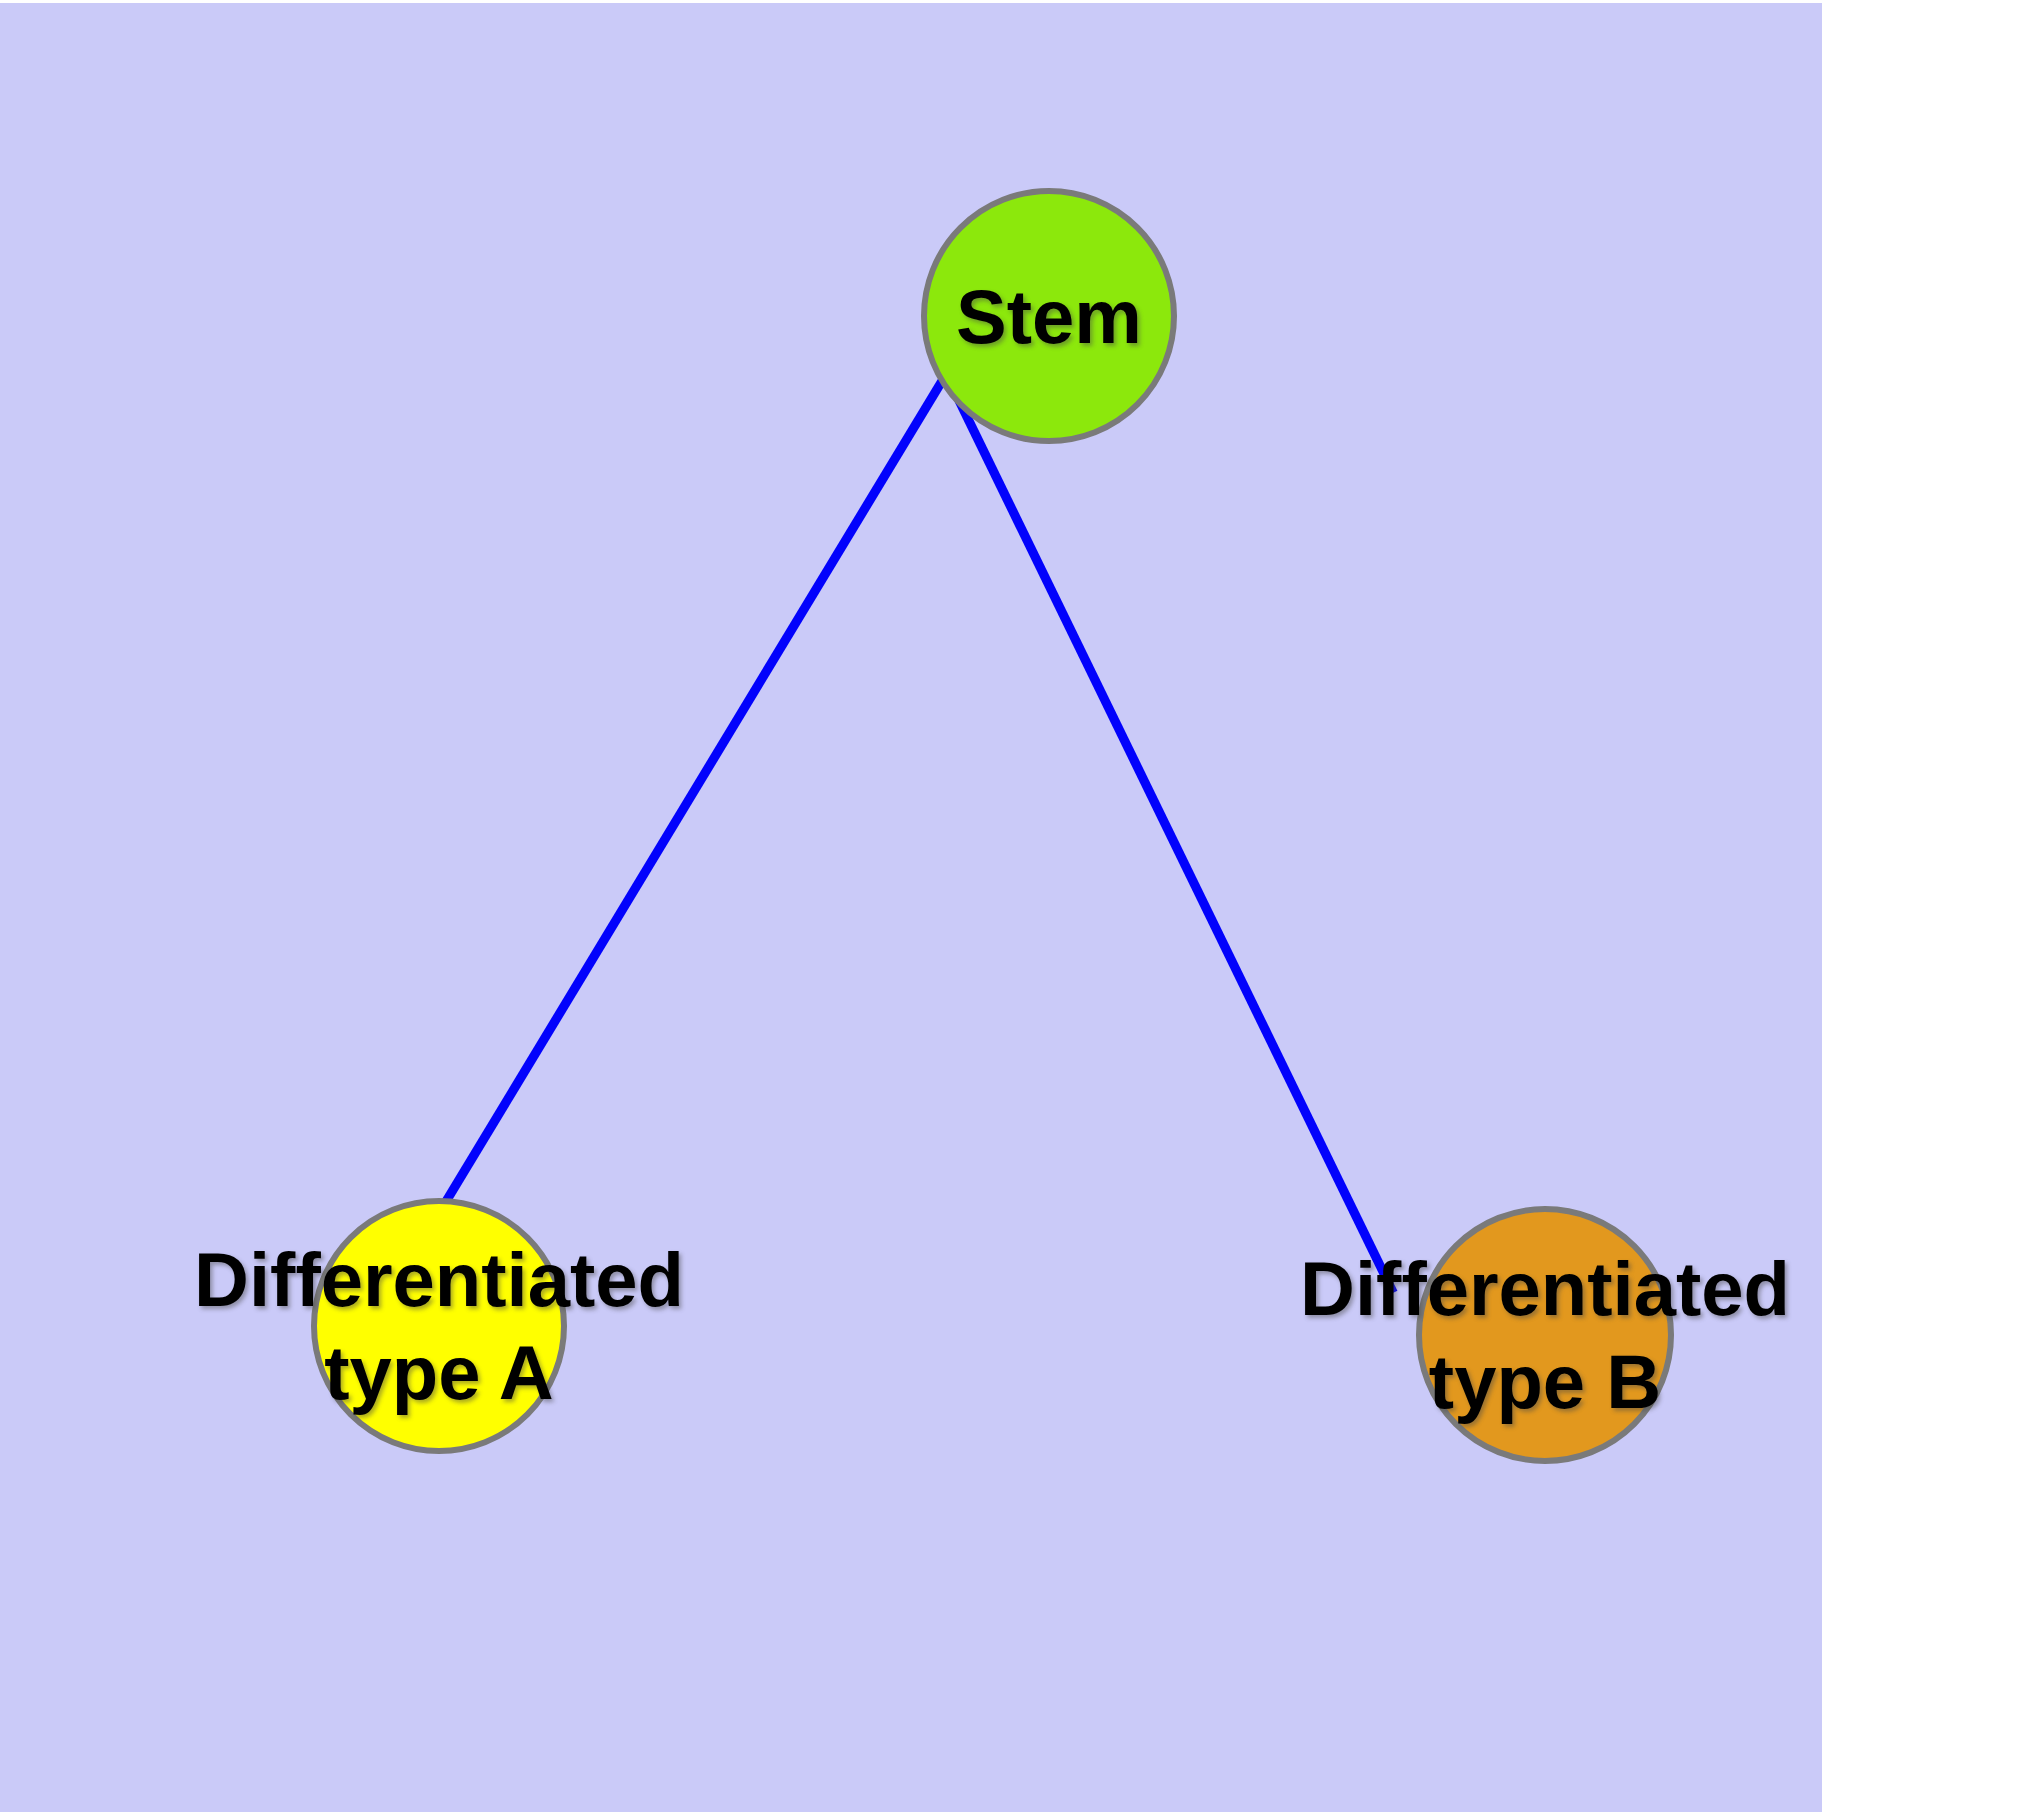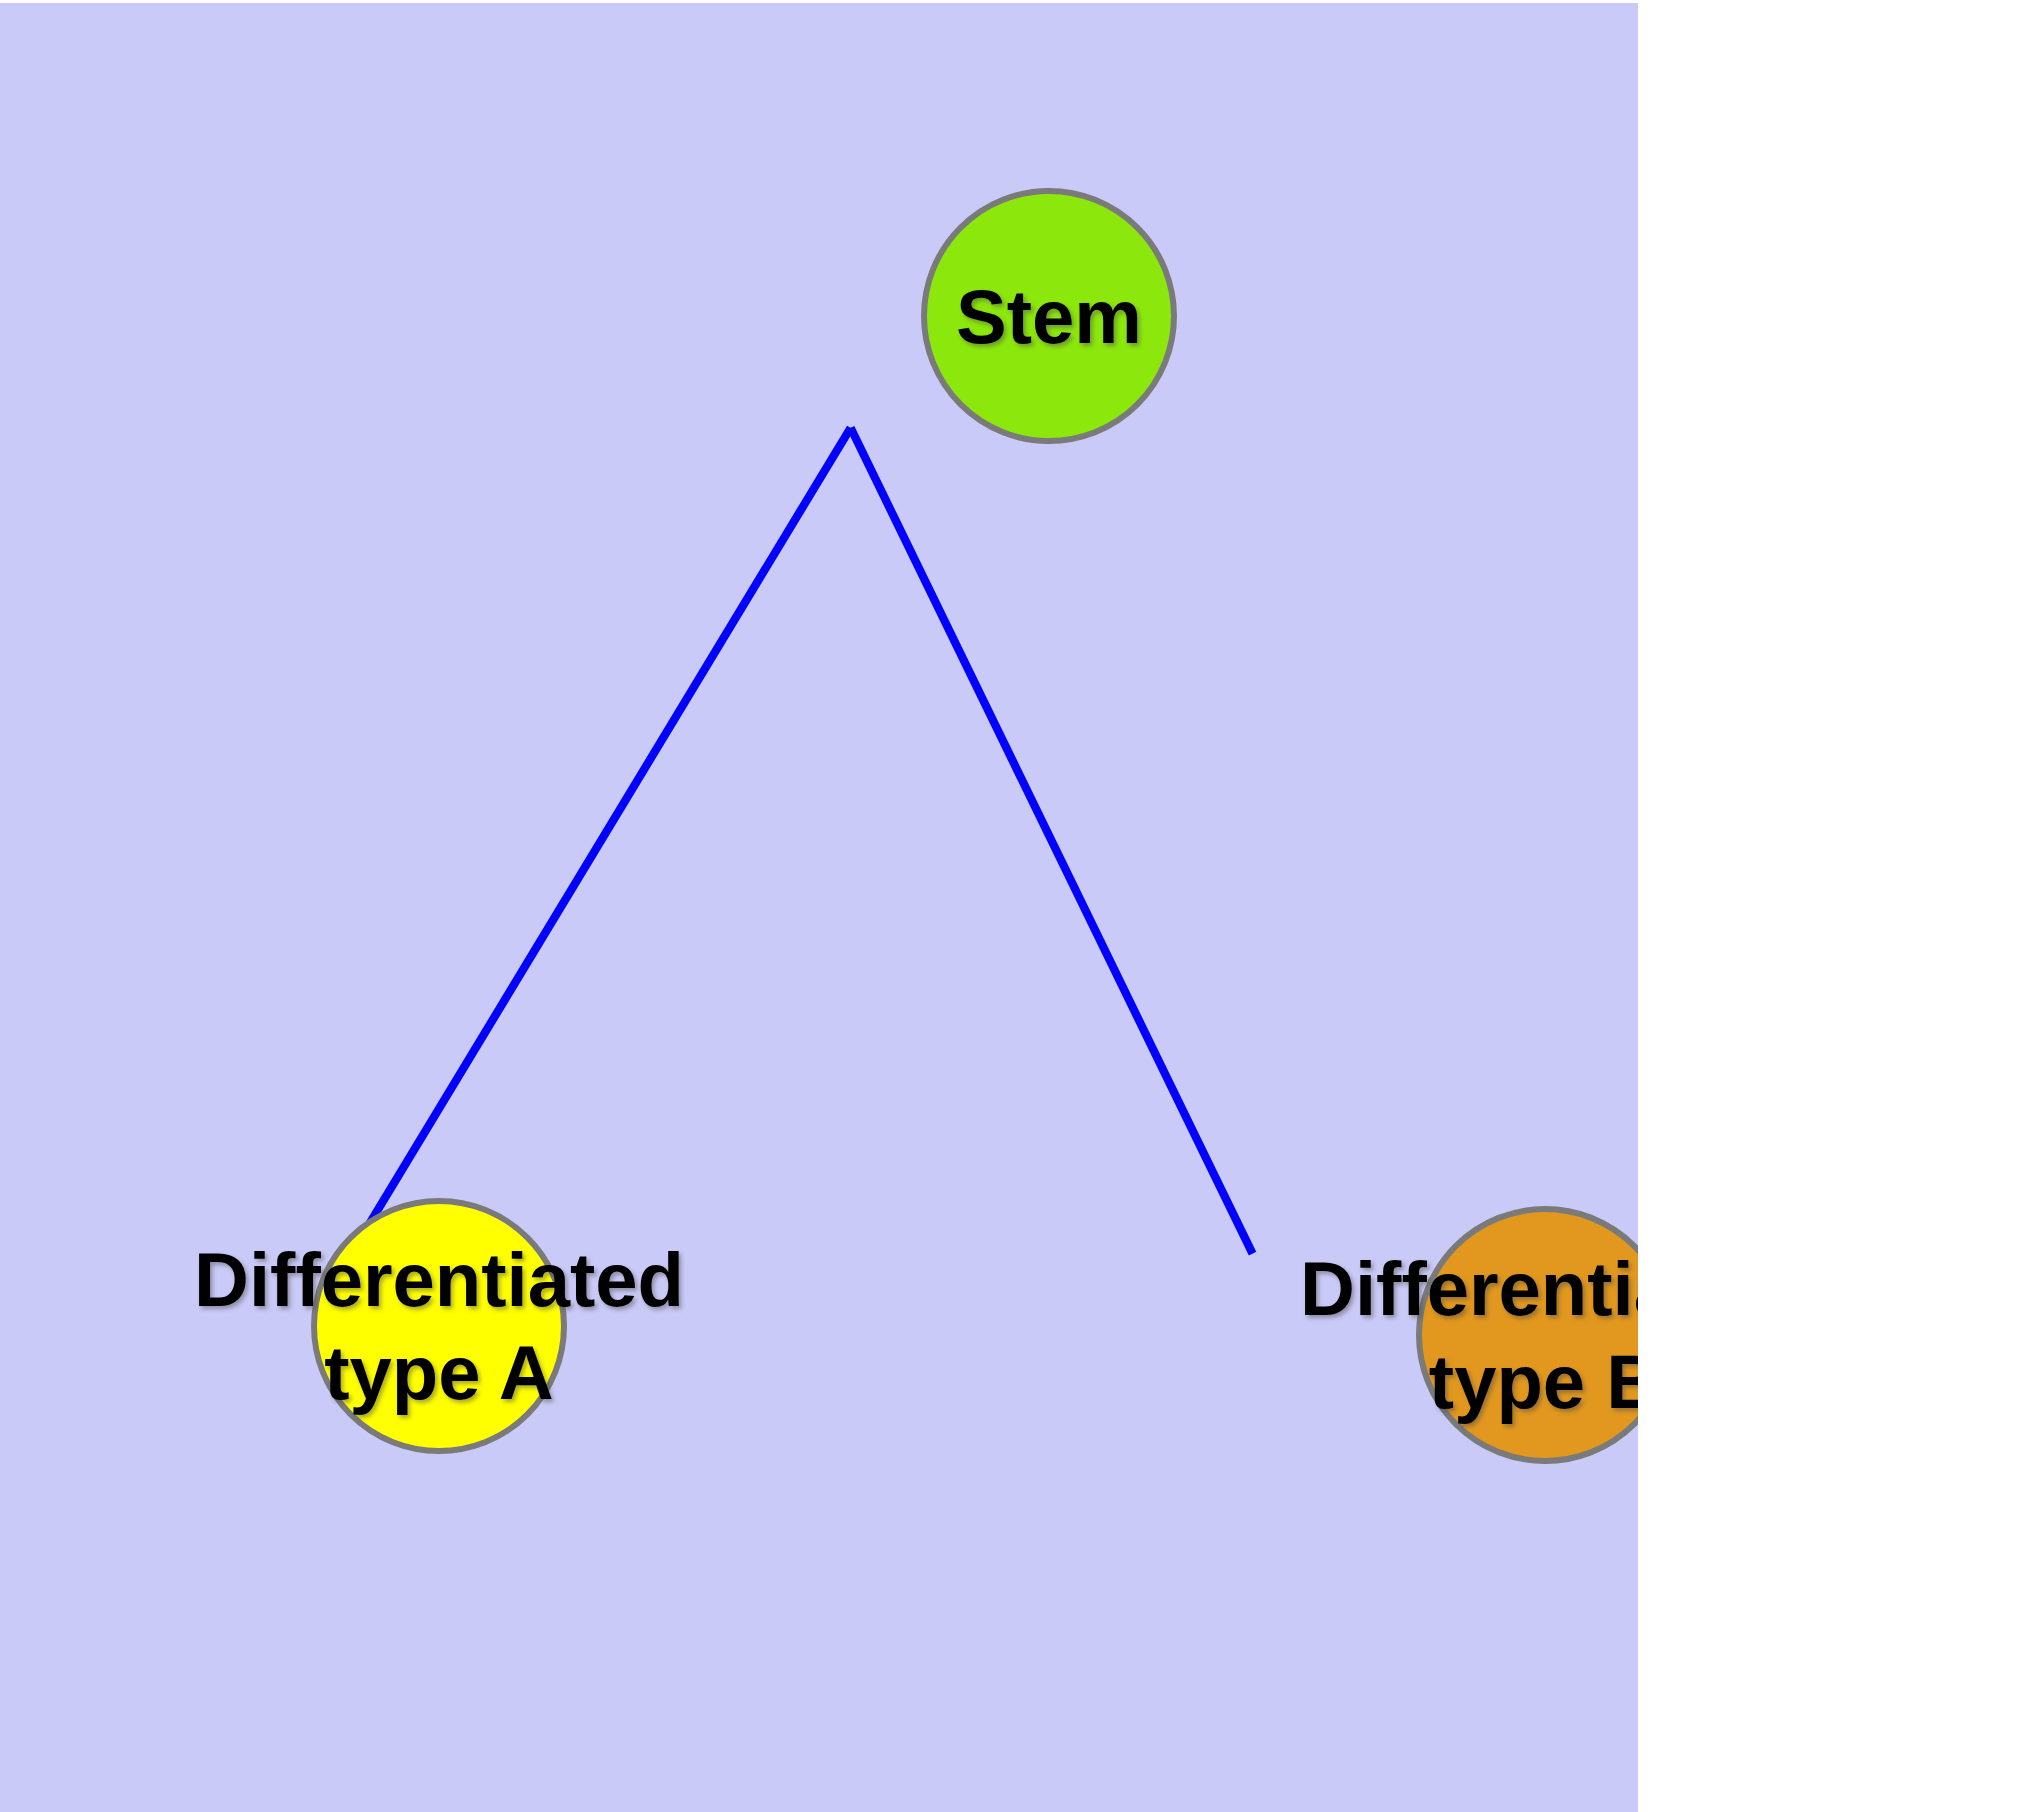--- a/index.html
+++ b/index.html
@@ -3,21 +3,21 @@
 <meta charset="utf-8">
 <style>
   html, body {
     margin: 0;
     padding: 0;
     background: #ffffff;
     font-family: "Liberation Sans", sans-serif;
   }
   .canvas {
     position: relative;
-    width: 1638px;
+    width: 1822px;
     height: 1812px;
     overflow: hidden;
     background: #CACAF8;
   }
   .top-margin-strip {
     position: absolute;
     left: 0; top: 0;
     width: 100%; height: 3.4px;
     background: #ffffff;
     z-index: 5;

